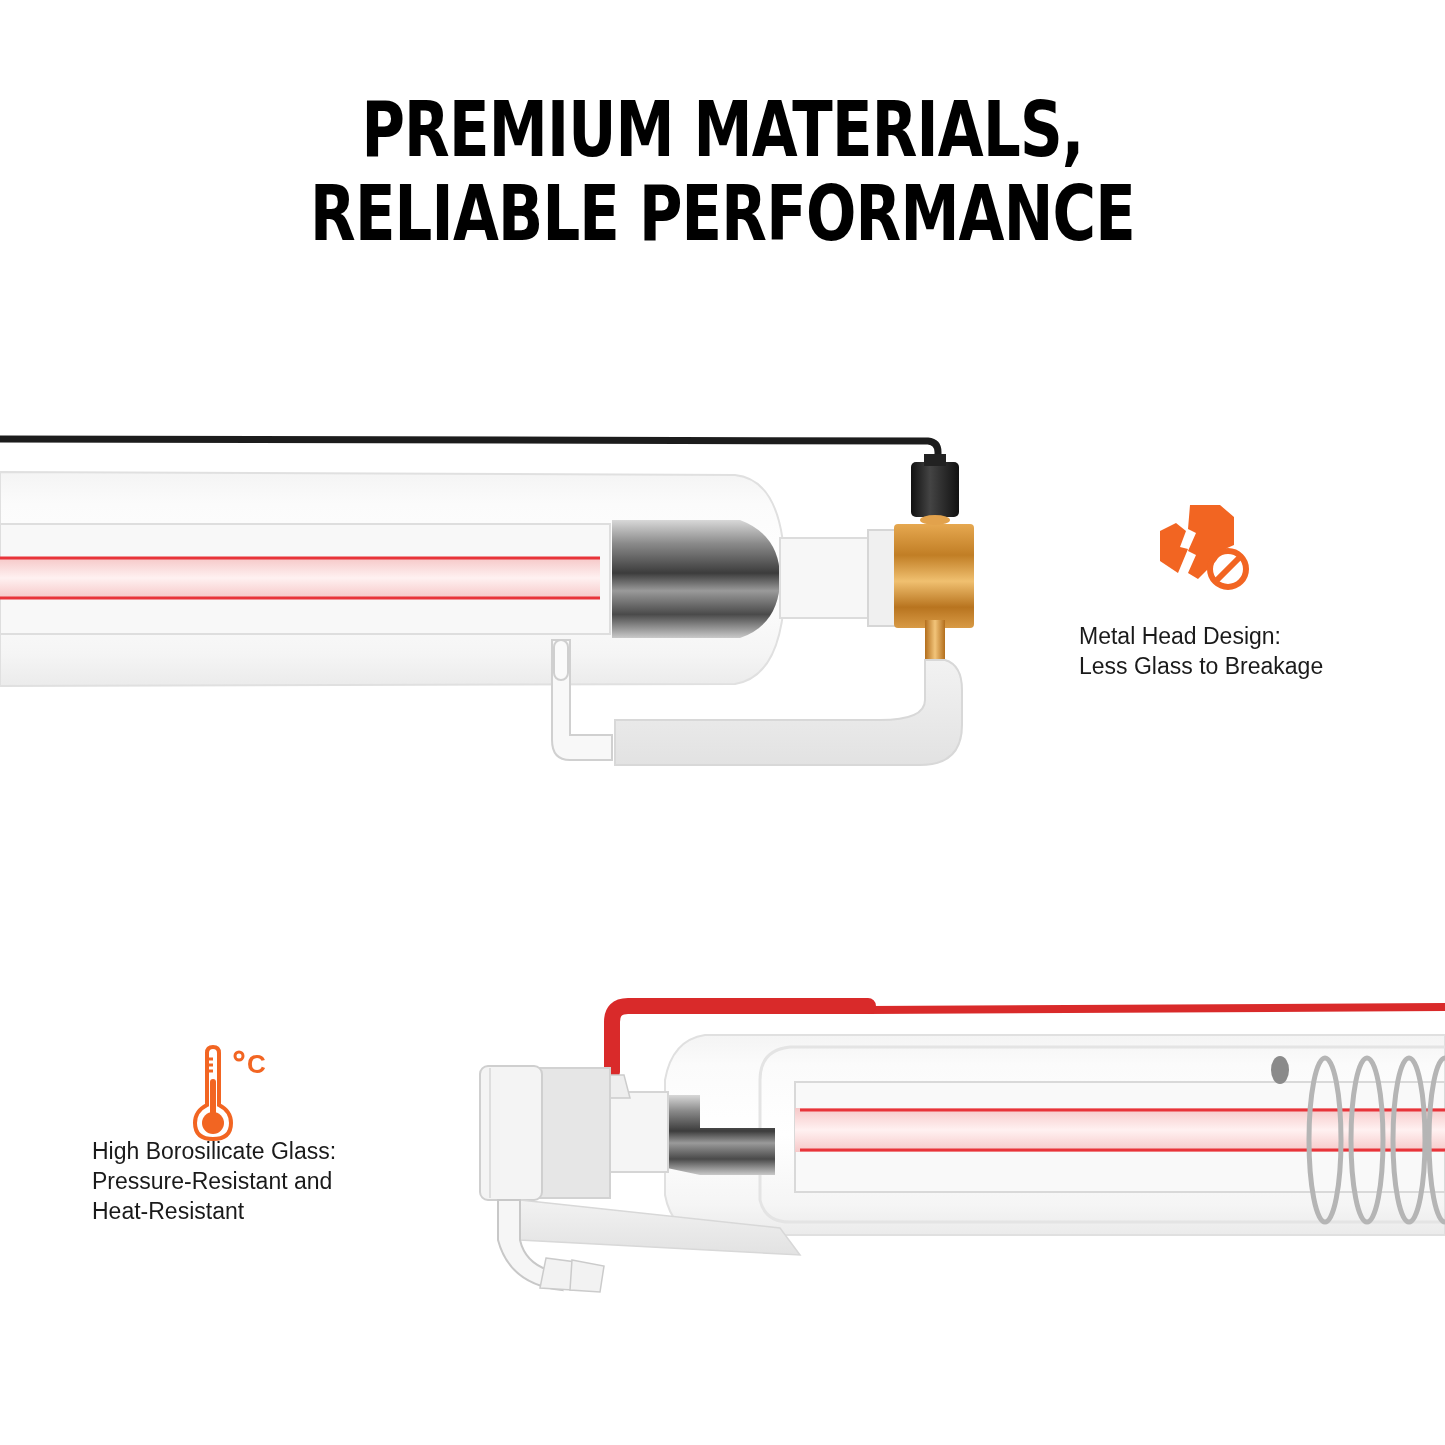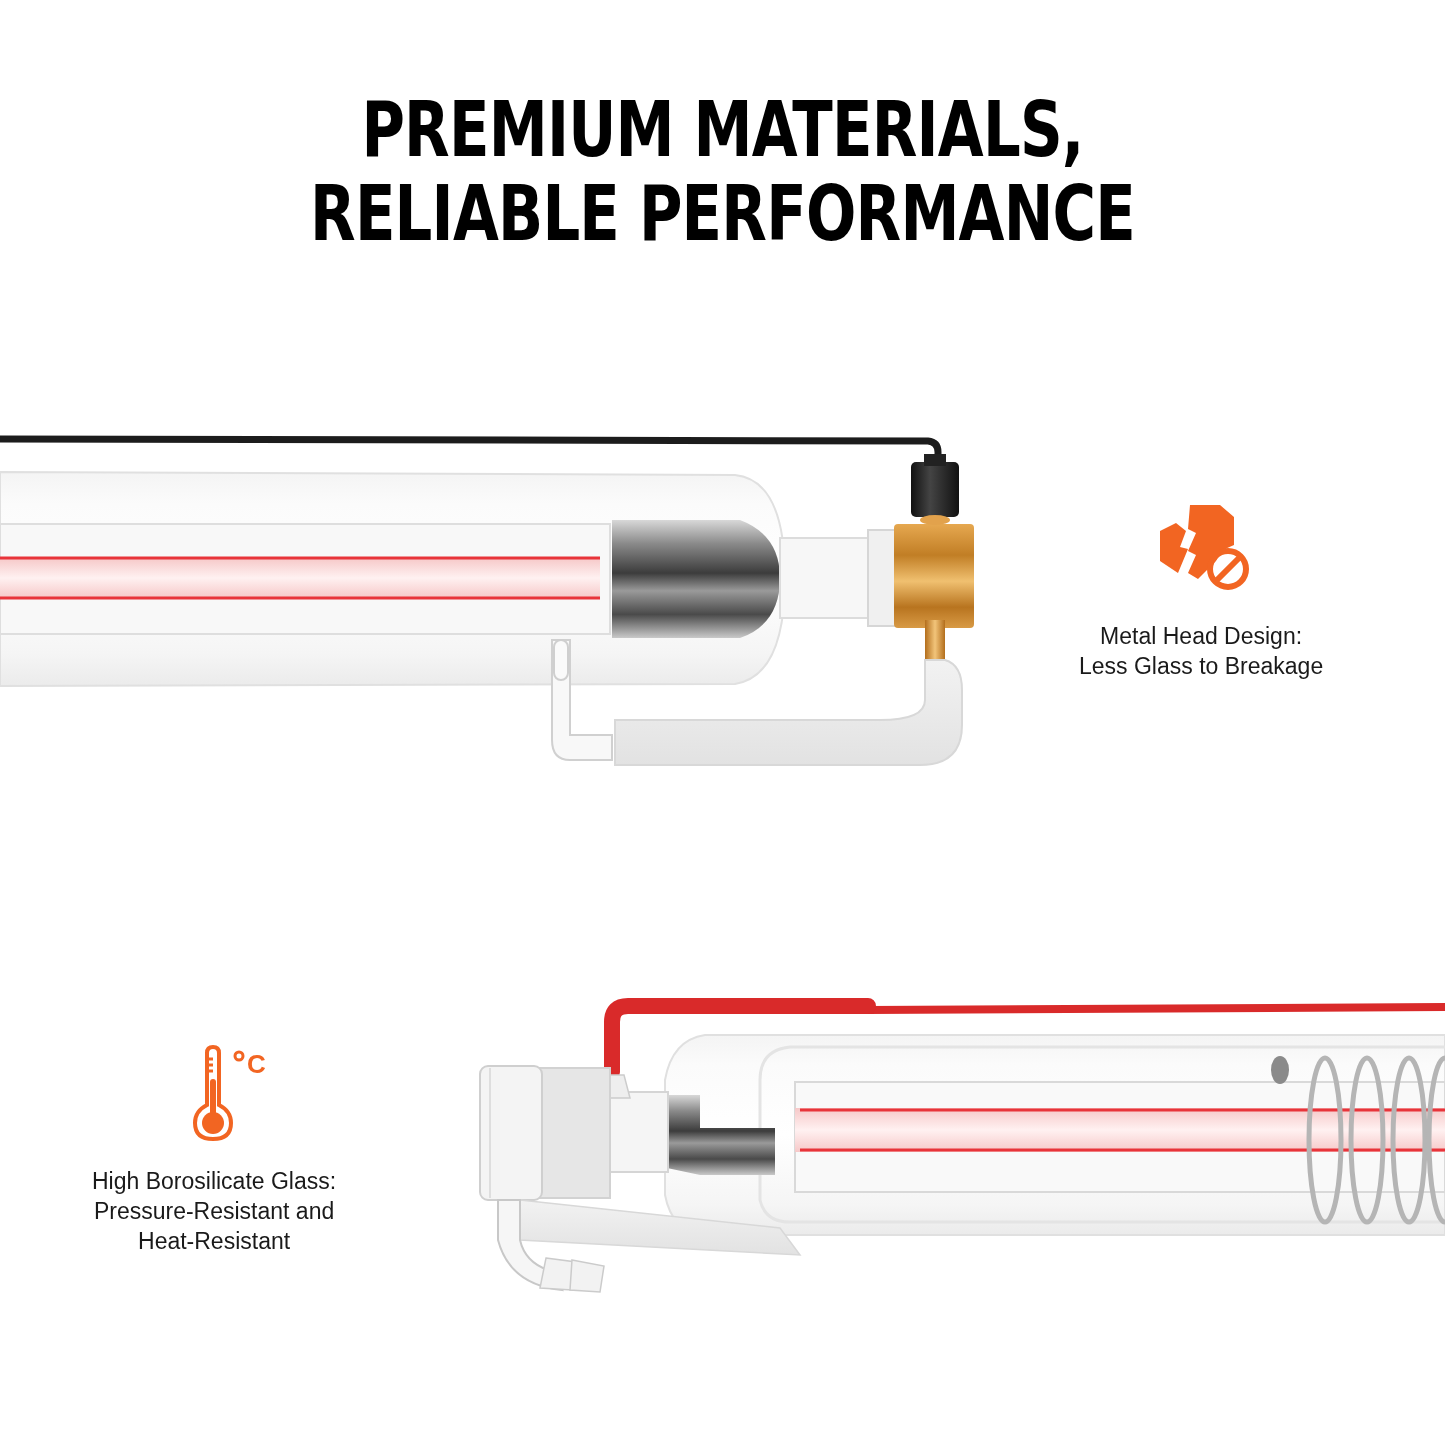--- a/index.html
+++ b/index.html
@@ -1,23 +1,23 @@
 <!DOCTYPE html>
 <html><head>
 <meta charset="utf-8">
 <style>
   html, body { margin:0; padding:0; background:#ffffff; }
   body { width:1445px; height:1445px; position:relative; overflow:hidden; font-family:"Liberation Sans", sans-serif; }
   .headline { position:absolute; left:0; width:1445px; top:88px; text-align:center; color:#000; font-family:"DejaVu Sans", sans-serif; font-weight:bold; font-size:76px; line-height:84px; letter-spacing:-1px; transform:scaleX(0.78); transform-origin:center top; }
   .headline span { display:block; }
   .art { position:absolute; left:0; top:0; width:1445px; height:1445px; }
-  .feature { position:absolute; color:#1a1a1a; font-family:"Liberation Sans", sans-serif; font-size:23px; line-height:30px;text-align:center; }
+  .feature { position:absolute; color:#1a1a1a; font-family:"Liberation Sans", sans-serif; font-size:23px; line-height:30px; }
   .feature span { display:block; }
   .feat-metal { left:1079px; top:621px; }
-  .feat-glass { left:92px; top:1166px; }
+  .feat-glass { left:92px; top:1136px; }
   .icon { position:absolute; }
   .icon-break { left:1158px; top:503px; width:94px; height:90px; }
   .icon-thermo { left:193px; top:1045px; width:74px; height:96px; }
 </style>
 </head>
 <body>
 
 <div class="headline">
   <span>PREMIUM MATERIALS,</span>
   <span>RELIABLE PERFORMANCE</span>

